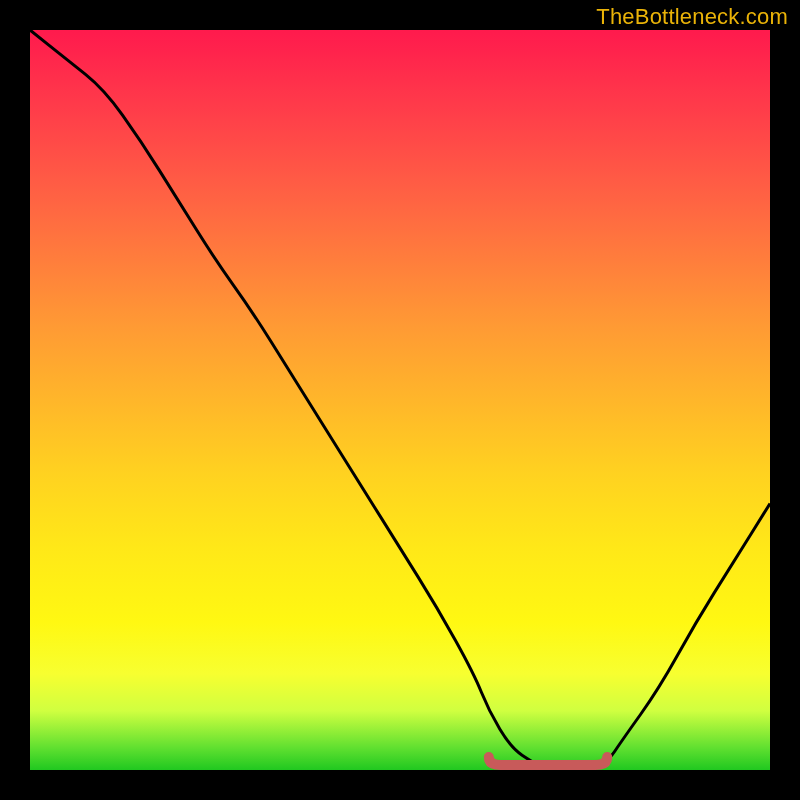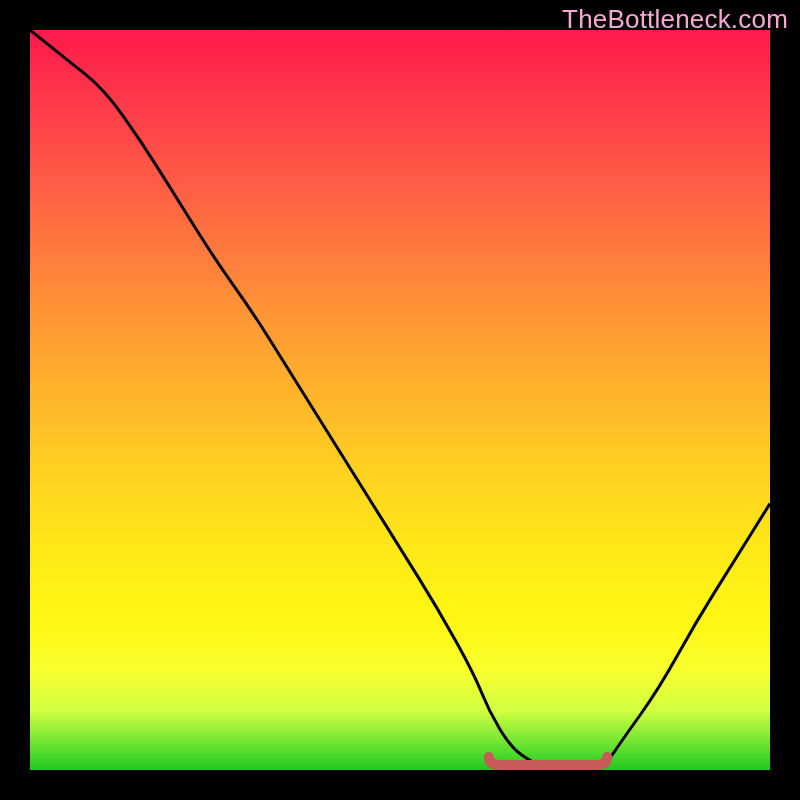--- a/index.html
+++ b/index.html
@@ -39,22 +39,22 @@
       #f7ff30 87%,
       #d0ff40 92%,
       #60e030 97%,
       #20c820 100%
     );
   }
   .watermark {
     position: absolute;
     top: 4px;
     right: 12px;
-    color: #f9a8d4;
-    font-size: 26px;
+    color: #eab308;
+    font-size: 22px;
     letter-spacing: 0.2px;
     font-weight: 500;
   }
   svg.curve {
     position: absolute;
     top: 0; left: 0;
     width: 740px;
     height: 740px;
   }
 </style>

